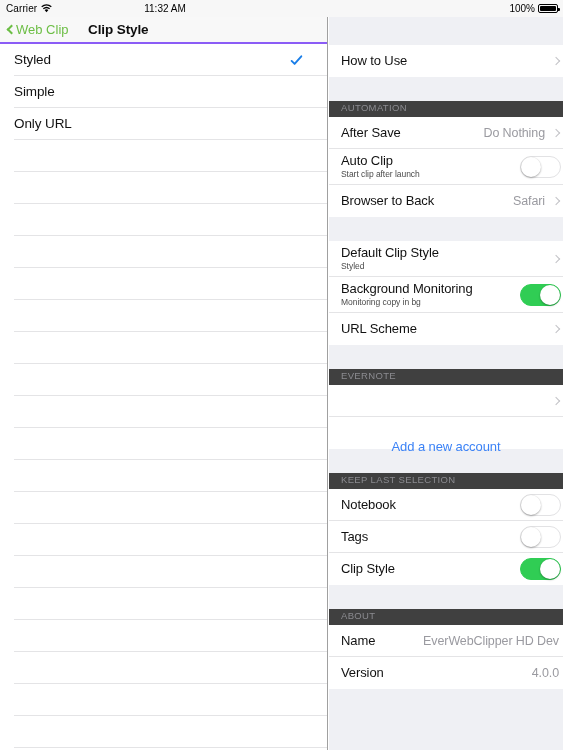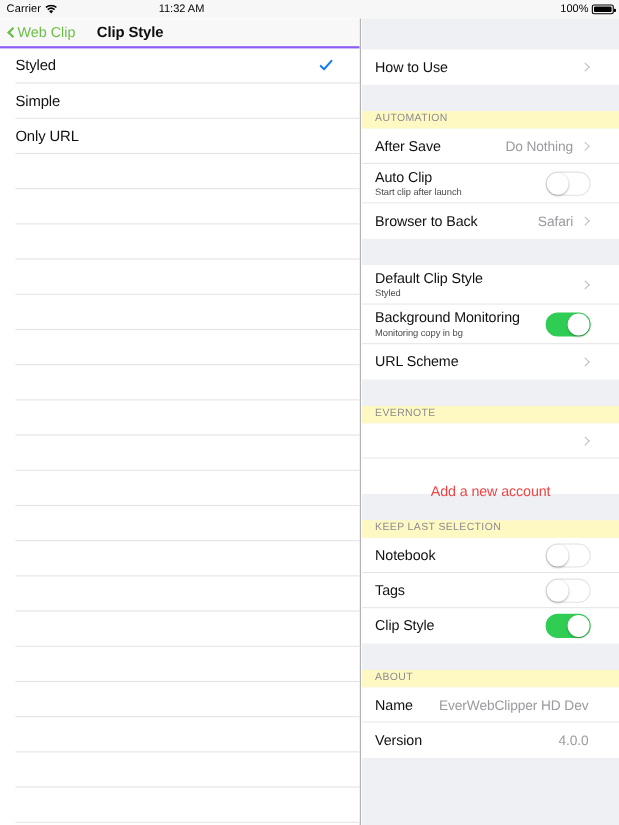--- a/index.html
+++ b/index.html
@@ -106,31 +106,31 @@
   .lrow .lbl { font-size: 13.5px; color: #111; letter-spacing: -0.1px; }
   .lrow.empty { }
   .check {
     position: absolute; right: 24px; top: 9px;
     width: 13px; height: 13px;
   }
 
   
   .grp-gap { background: #eff0f4; }
   .sec-hdr {
-    background: #fef9c3;
+    background: #404040;
     font-size: 9.5px; color: #8b8b90;
     letter-spacing: 0.35px;
     padding: 0 0 4px 12px;
     display: flex; align-items: flex-end;
   }
   .cell {
     background: #fff;
     position: relative;
     display: flex; align-items: center;
-    padding-left: 12px; padding-right: 26px;
+    padding-left: 12px; padding-right: 2px;
     height: 32px;
     border-bottom: 1px solid #e4e4e6;
   }
   .cell.no-sep { border-bottom: none; }
   .cell .t-main {
     font-size: 13px; color: #111; letter-spacing: -0.1px;
   }
   .cell .txtwrap { display: flex; flex-direction: column; justify-content: center; line-height: 1.05; }
   .cell .t-sub { font-size: 8.5px; color: #4b4b4b; margin-top: 1.5px; letter-spacing: -0.05px; }
   .cell .right-val {
@@ -145,21 +145,21 @@
   }
   .chev::before {
     content: ""; position: absolute; left: 1px; top: 3px;
     width: 5px; height: 5px;
     border-right: 1.6px solid #c2c2c6;
     border-top: 1.6px solid #c2c2c6;
     transform: rotate(45deg);
   }
   .chev.right-only { margin-left: auto; }
   .cell.centered { justify-content: center; padding-right: 12px; }
-  .cell.centered .t-main { font-size: 13px; color: #ef4444; margin-top: 28px; }
+  .cell.centered .t-main { font-size: 13px; color: #3b82f6; margin-top: 28px; }
   .cell.tall { height: 36px; }
 
   
   .sw {
     margin-left: auto;
     width: 41px; height: 22px;
     border-radius: 11px;
     position: relative;
     flex: 0 0 auto;
     background: #fff;

